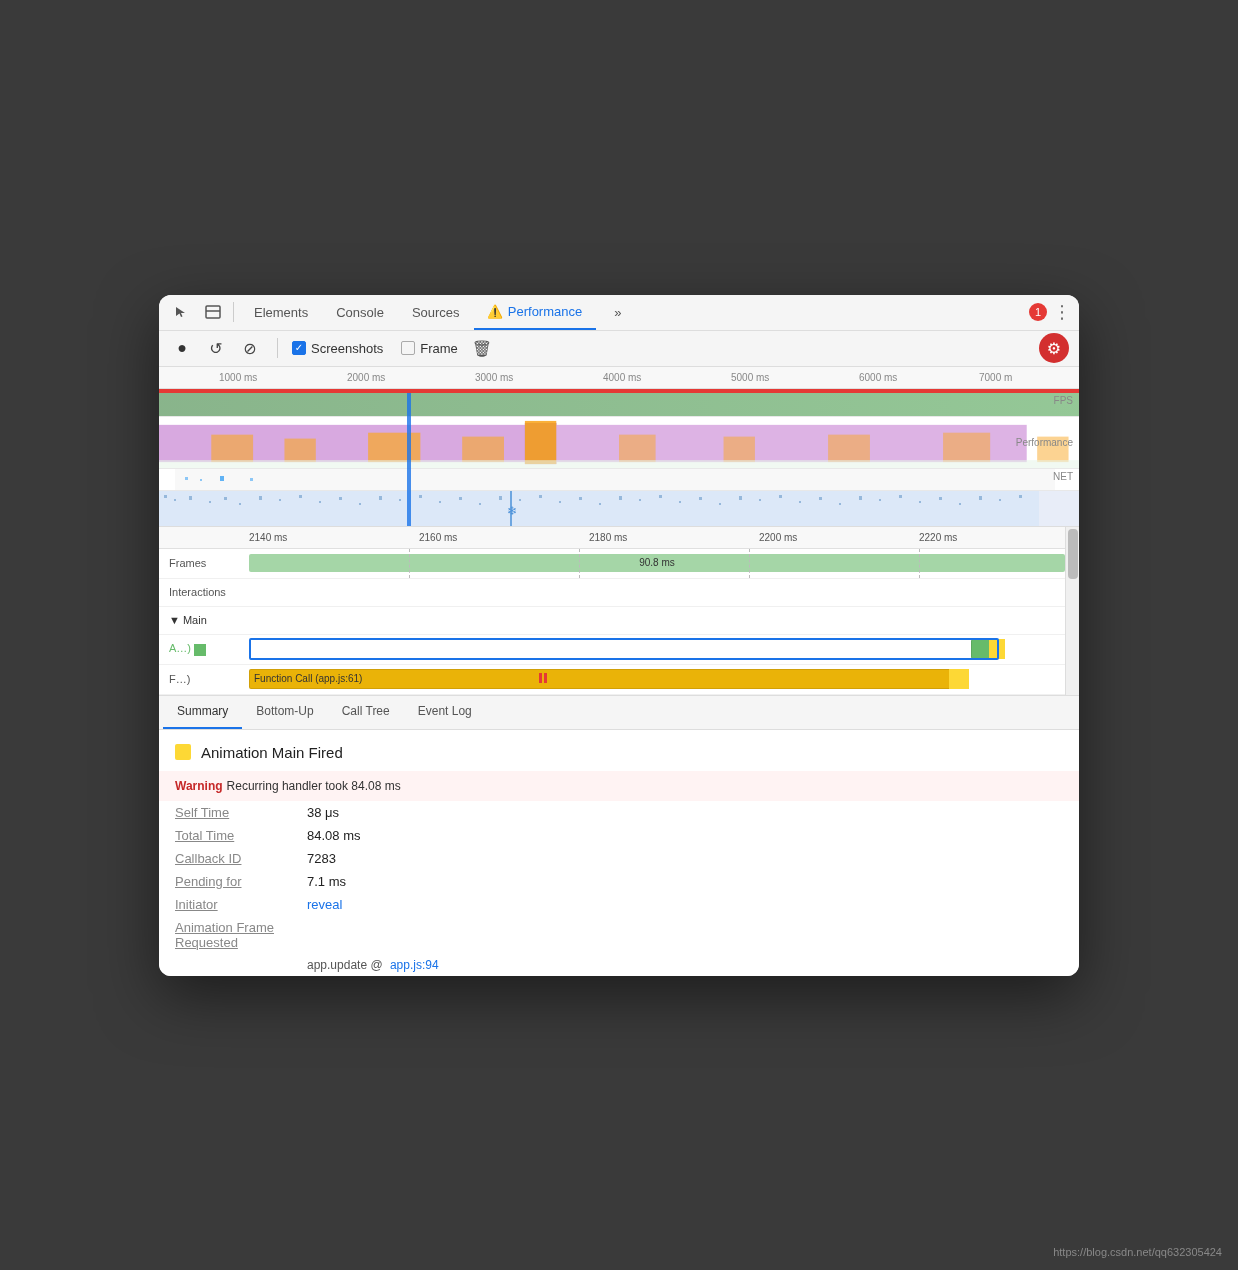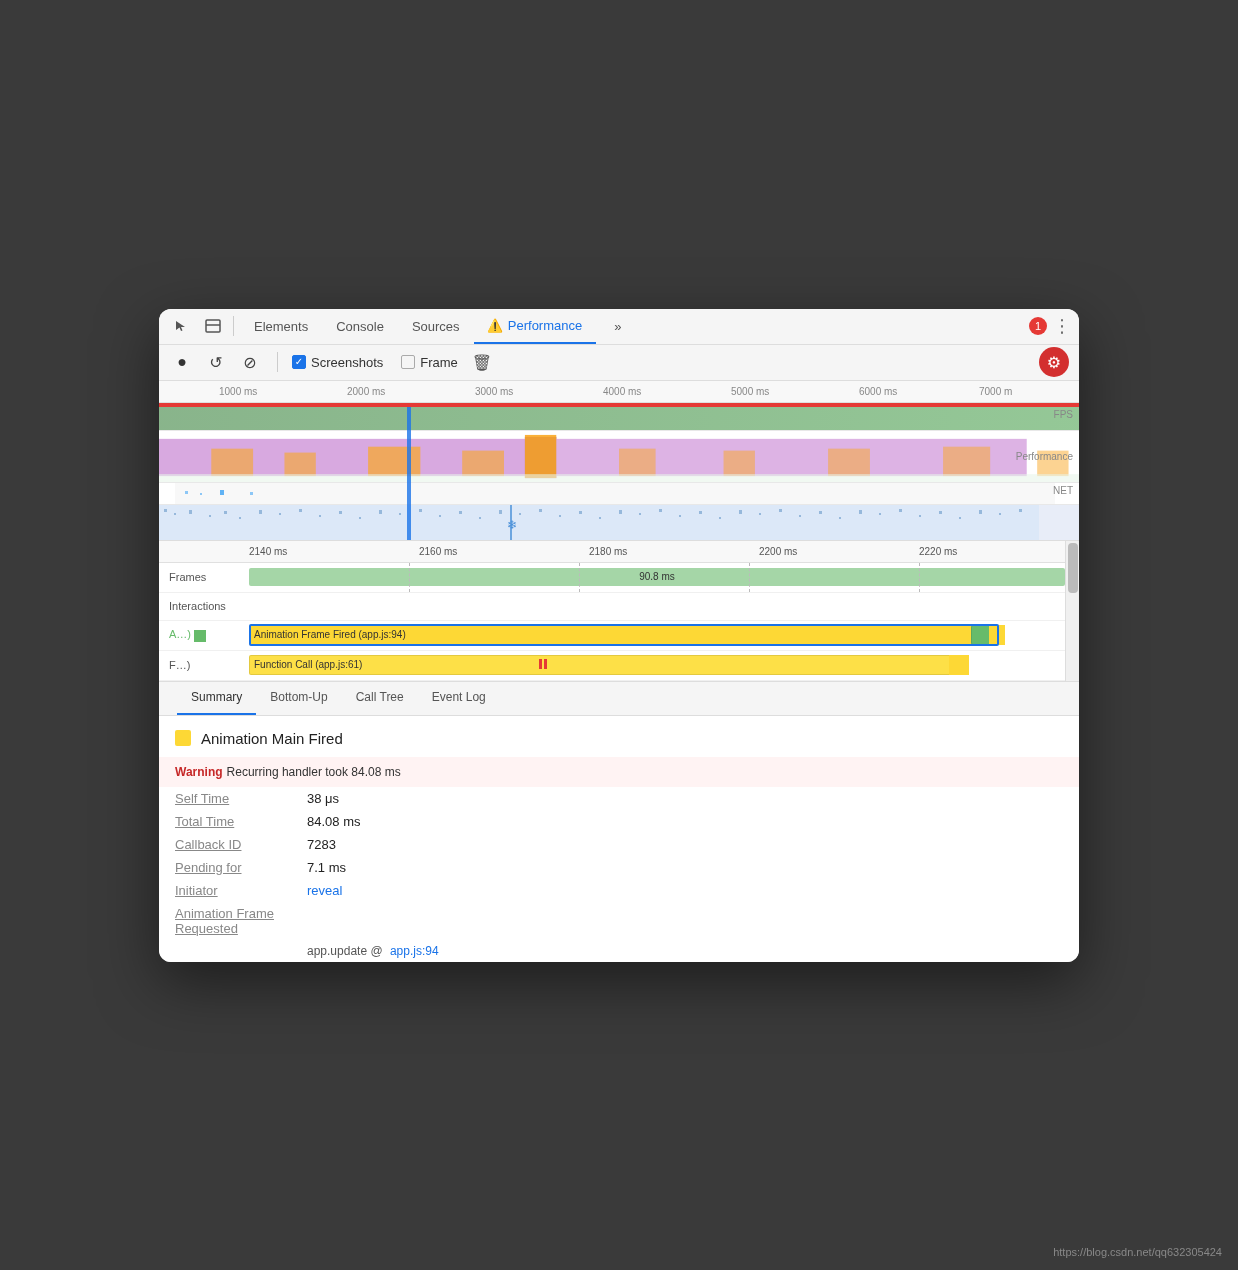--- a/index.html
+++ b/index.html
@@ -311,38 +311,38 @@
       font-size: 10px;
       display: flex;
       align-items: center;
       padding: 0 4px;
       overflow: hidden;
       white-space: nowrap;
       color: #333;
       border: 1px solid rgba(0,0,0,0.1);
     }
     .anim-block { background: #fdd835; }
-    .func-block { background: #fde047; }
+    .func-block { background: #eab308; }
     .green-block { background: #66bb6a; width: 24px; }
     .red-triangle-corner {
       position: absolute;
       top: 0;
       right: 0;
       width: 0;
       height: 0;
       border-top: 8px solid #e53935;
       border-left: 8px solid transparent;
     }
     
     .bottom-tabs {
       background: #f5f5f5;
       border-bottom: 1px solid #ddd;
       display: flex;
       align-items: center;
-      padding: 0 18px;
+      padding: 0 4px;
       height: 34px;
     }
     .bottom-tab {
       padding: 0 14px;
       height: 34px;
       display: flex;
       align-items: center;
       font-size: 12px;
       color: #555;
       cursor: pointer;
@@ -627,33 +627,33 @@
         <div style="position:absolute;left:670px;top:0;width:1px;height:100%;border-left:1px dashed #bbb;"></div>
 
       </div>
     </div>
 
     <div class="track-row">
       <div class="track-label">Interactions</div>
       <div class="track-content"></div>
     </div>
 
+    <div class="track-row">
+      <div class="track-label" style="font-weight:500;color:#333;">▼ Main</div>
+      <div class="track-content"></div>
+    </div>
 
     <div class="track-row" style="height:30px;">
       <div class="track-label" style="font-size:11px;color:#555;padding-left:10px;">
         <span style="color:#66bb6a;">A…)</span>
         <span style="display:inline-block;width:12px;height:12px;background:#66bb6a;vertical-align:middle;margin-right:2px;"></span>
       </div>
       <div class="track-content" style="position:relative;">
 
         <div style="position:absolute;left:0;right:80px;top:3px;height:22px;border:2px solid #1a73e8;border-radius:2px;z-index:2;pointer-events:none;"></div>
-        <div class="call-block anim-block" style="left:0;right:82px;">
-          <span>Animation Frame Fired (app.js:94)</span>
-          <div class="red-triangle-corner"></div>
-        </div>
         <div class="call-block green-block" style="left:calc(100% - 108px);right:78px;"></div>
         <div style="position:absolute;right:74px;top:4px;width:16px;height:20px;background:#fdd835;"></div>
         <div style="position:absolute;right:0;top:0;width:4px;height:30px;background:#999;border-left:1px solid #bbb;"></div>
       </div>
     </div>
 
     <div class="track-row" style="height:30px;">
       <div class="track-label" style="font-size:11px;color:#555;padding-left:10px;">
         <span>F…)</span>
       </div>

